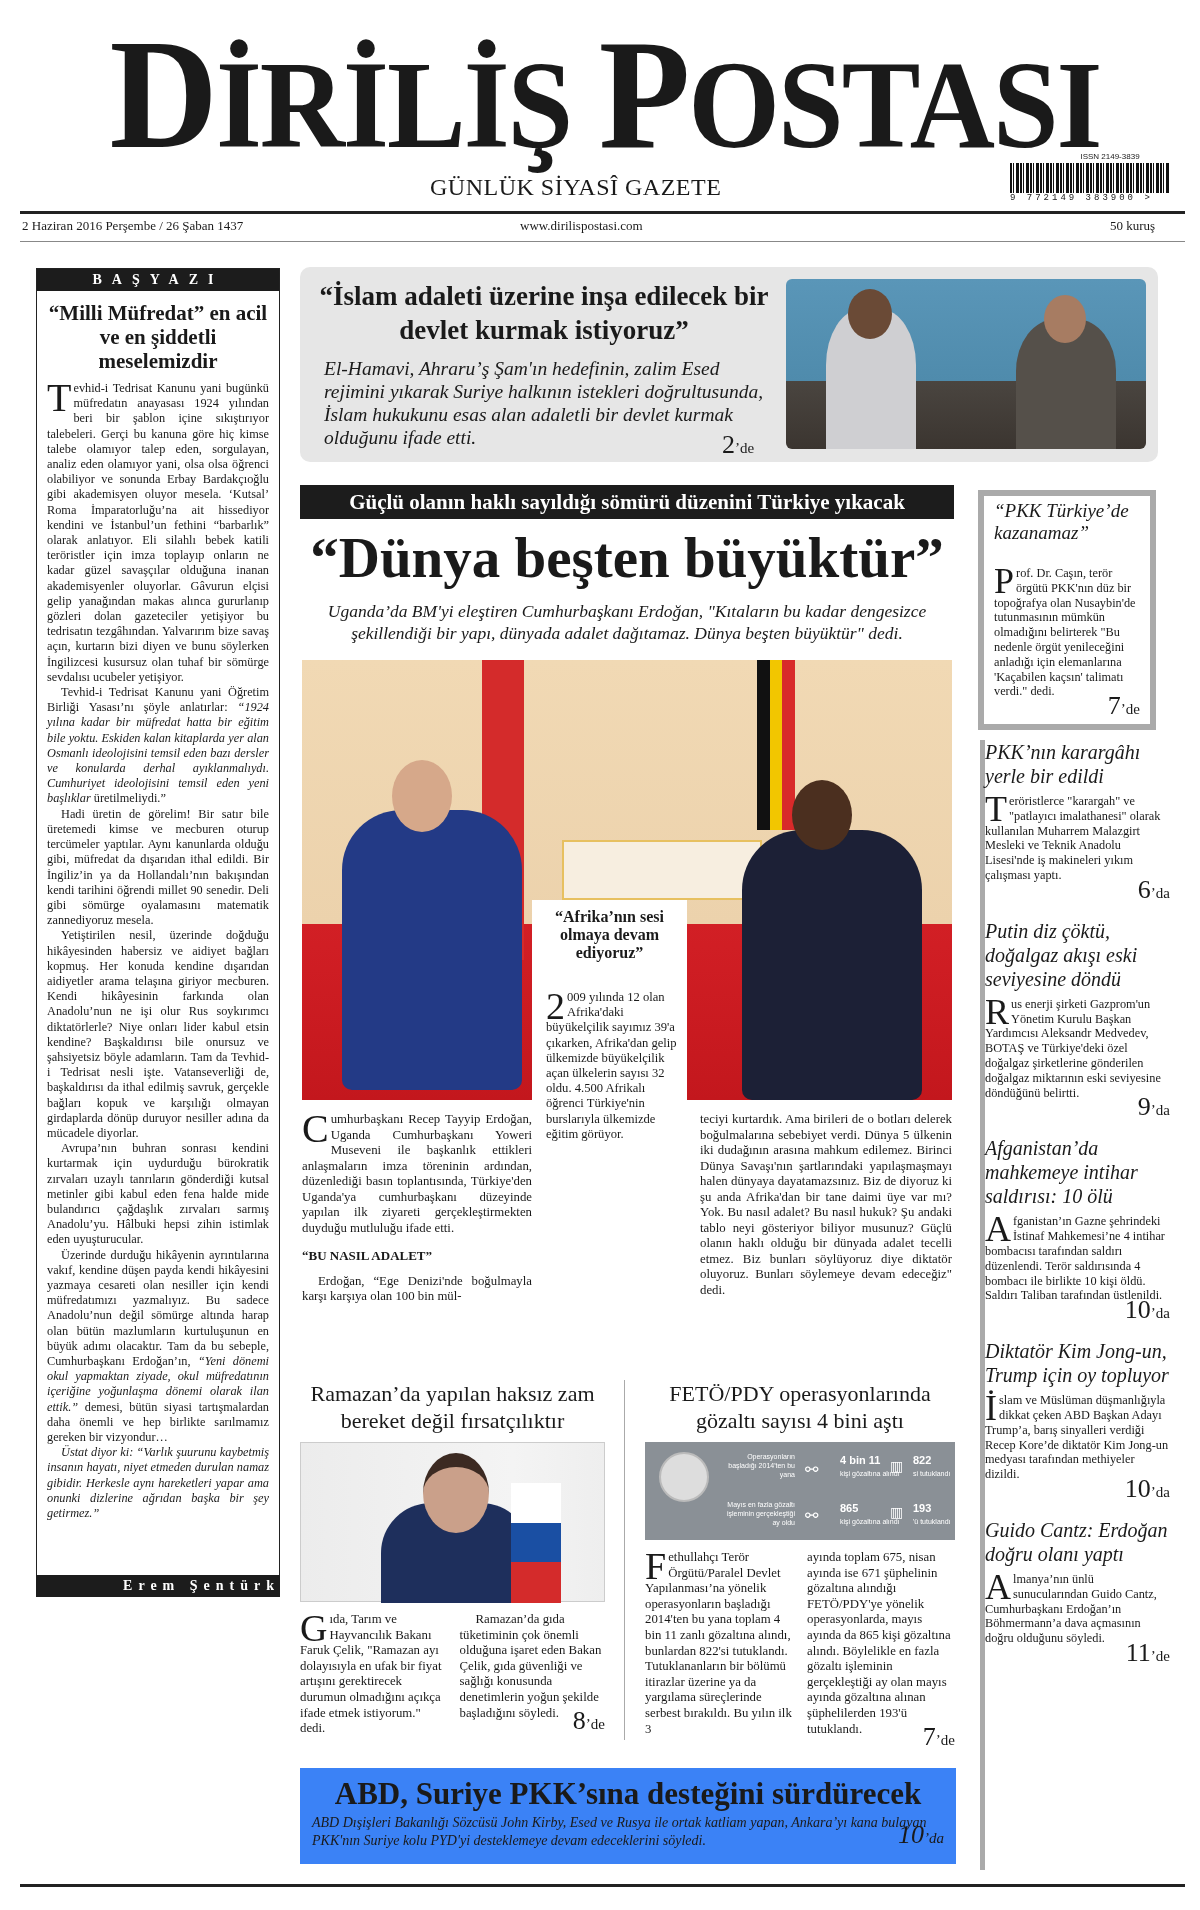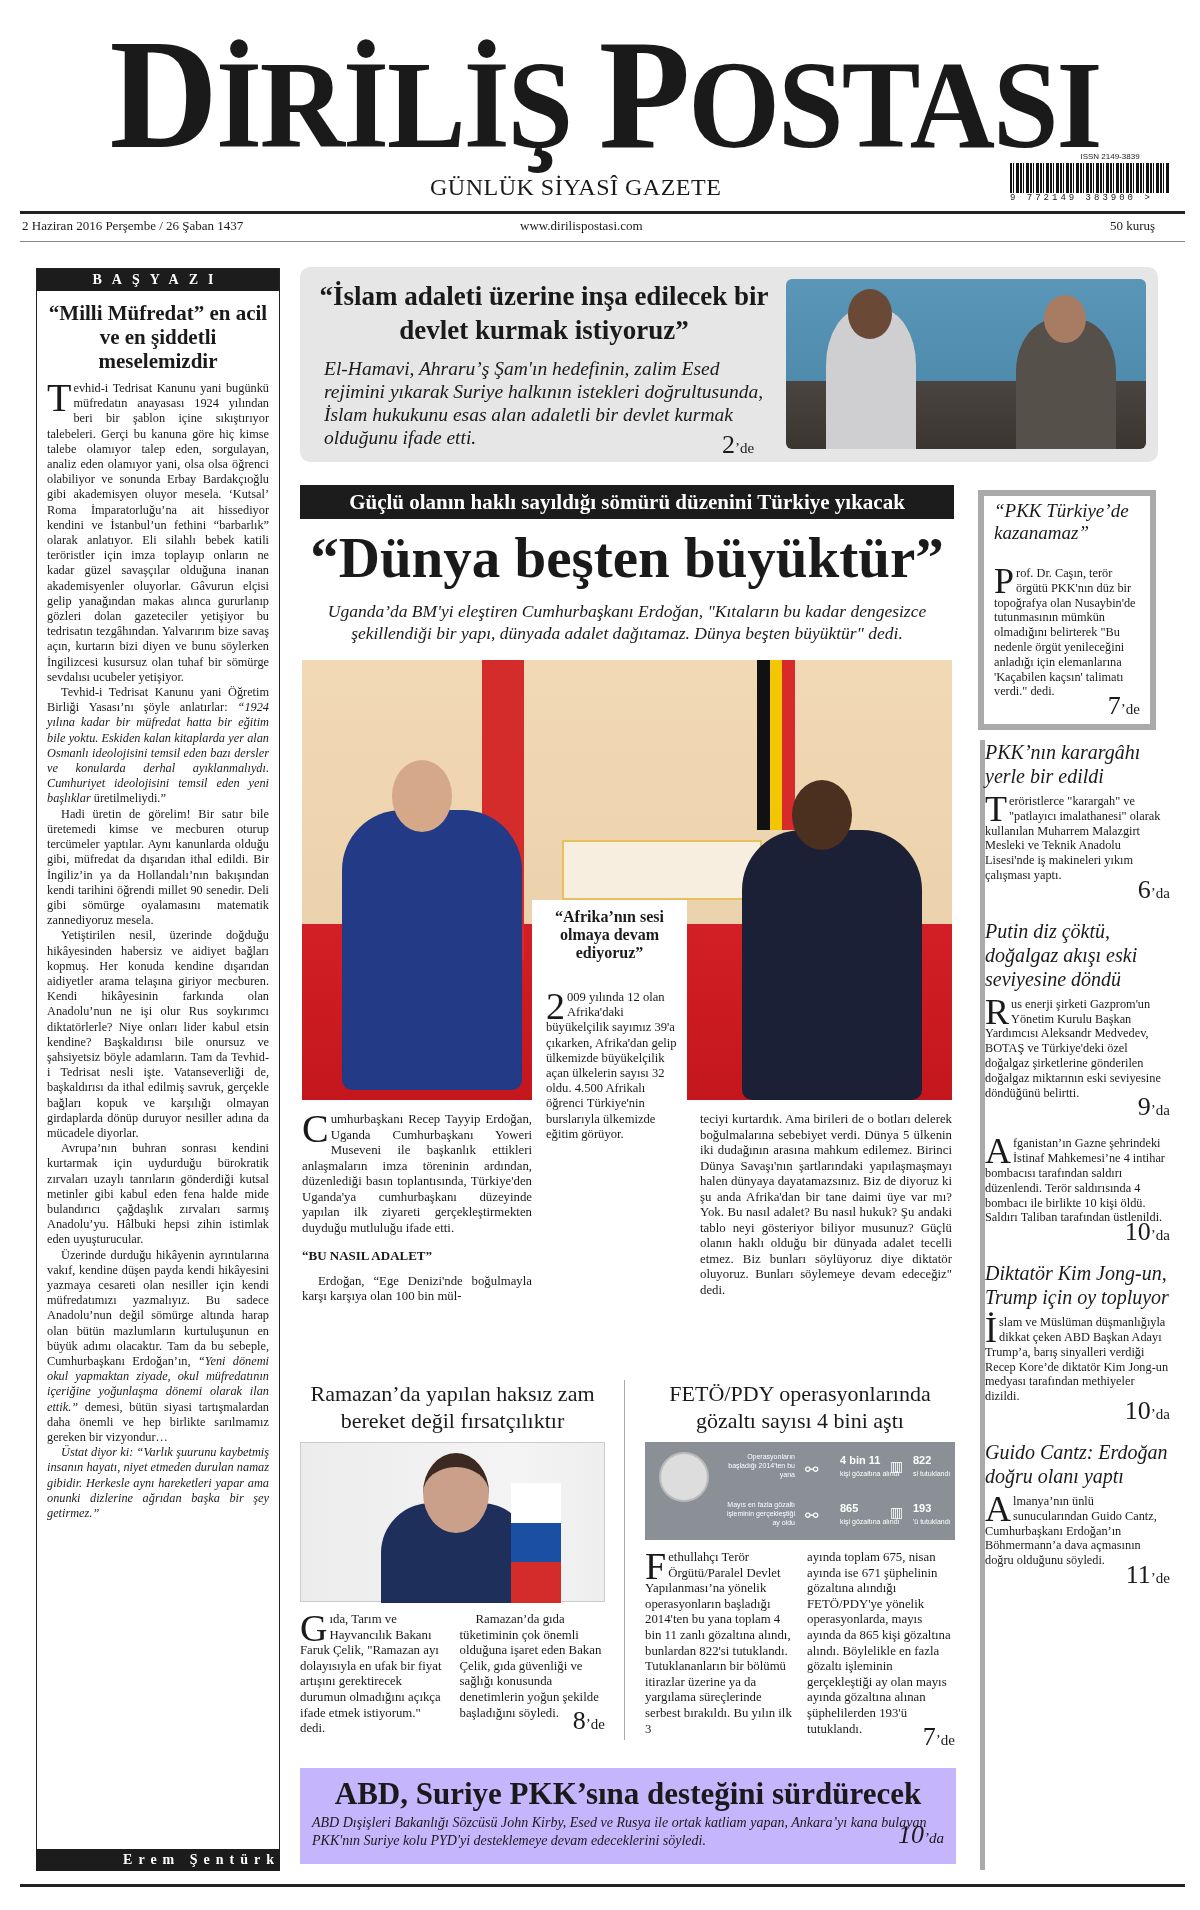--- a/index.html
+++ b/index.html
@@ -10,21 +10,21 @@
 .masthead .sc{font-size:118px}
 .tagline{left:430px;top:174px;font-size:24px;letter-spacing:0.5px}
 .barcode-box{left:1010px;top:152px;width:160px;height:56px}
 .issn{font-family:"Liberation Sans",sans-serif;font-size:8px;text-align:center;margin-left:40px}
 .bars{height:30px;margin-top:2px;background:repeating-linear-gradient(90deg,#111 0 2px,#fff 2px 3px,#111 3px 4px,#fff 4px 6px,#111 6px 9px,#fff 9px 10px);}
 .bcnum{font-family:"Liberation Mono",monospace;font-size:9px;letter-spacing:3px}
 .rule-top{left:20px;top:211px;width:1165px;height:3px;background:#222}
 .dateline{top:218px;font-size:13px}
 .rule-bot{left:20px;top:241px;width:1165px;height:1px;background:#888}
 
-.ed{left:36px;top:268px;width:244px;height:1603px;border:1px solid #222}
+.ed{left:36px;top:268px;width:244px;height:1329px;border:1px solid #222}
 .ed-head{background:#1c1c1c;color:#fff;text-align:center;font-weight:bold;font-size:14px;letter-spacing:10px;height:22px;line-height:22px}
 .ed-title{text-align:center;font-weight:bold;font-size:21px;line-height:24px;margin:10px 8px 8px}
 .ed-body{font-size:12.3px;line-height:15.2px;padding:0 10px;text-align:justify}
 .ed-body p{text-indent:14px}
 .ed-body p.first{text-indent:0}
 .drop{float:left;font-size:40px;line-height:30px;margin:2px 2px 0 0}
 .ed-body i{font-style:italic}
 .ed-foot{position:absolute;left:-1px;right:-1px;bottom:-1px;height:22px;background:#1c1c1c;color:#fff;text-align:right;font-weight:bold;font-size:14px;letter-spacing:6px;line-height:22px}
 
 .topbox{left:300px;top:267px;width:858px;height:195px;background:#e6e6e6;border-radius:10px}
@@ -68,21 +68,21 @@
 .story{top:1380px}
 .story h2{text-align:center;font-weight:normal;font-size:22px;line-height:27px}
 .s1{left:300px;width:305px}
 .s2{left:645px;width:310px}
 .photo-min{margin-top:8px;height:160px;background:linear-gradient(90deg,#ececec 0%,#f4f4f4 70%,#eee 100%);position:relative;border:1px solid #ccc}
 .infog{margin-top:8px;height:98px;background:#8a9096;position:relative;color:#fff;font-family:"Liberation Sans",sans-serif}
 .twocol{display:flex;gap:14px;margin-top:10px}
 .twocol > div{flex:1;font-size:12.8px;line-height:15.6px}
 .twocol .dropb{float:left;font-size:38px;line-height:28px;margin:2px 2px 0 0}
 .vsep{left:624px;top:1380px;width:1px;height:360px;background:#aaa}
-.bottombox{left:300px;top:1768px;width:656px;height:96px;background:#c4b5fd}
+.bottombox{left:300px;top:1768px;width:656px;height:96px;background:#3b82f6}
 .bottombox h2{text-align:center;font-weight:bold;font-size:31px;line-height:40px;margin-top:6px}
 .bottombox p{font-style:italic;font-size:14px;line-height:18px;padding:0 12px}
 .rule-end{left:20px;top:1884px;width:1165px;height:3px;background:#222}
 </style>
 </head>
 <body>
 
 <div class="abs masthead">
   <span>D</span><span class="sc">İRİLİŞ </span><span>P</span><span class="sc">OSTASI</span>
 </div>
@@ -163,20 +163,21 @@
     <h3>PKK’nın karargâhı yerle bir edildi</h3>
     <div class="rtext"><span class="drop3">T</span><span>eröristlerce "karargah" ve "patlayıcı imalathanesi" olarak kullanılan Muharrem Malazgirt Mesleki ve Teknik Anadolu Lisesi'nde iş makineleri yıkım çalışması yaptı.</span></div>
     <div class="ref-r pageref"><span>6</span><small>’da</small></div>
   </div>
   <div class="ritem">
     <h3>Putin diz çöktü, doğalgaz akışı eski seviyesine döndü</h3>
     <div class="rtext"><span class="drop3">R</span><span>us enerji şirketi Gazprom'un Yönetim Kurulu Başkan Yardımcısı Aleksandr Medvedev, BOTAŞ ve Türkiye'deki özel doğalgaz şirketlerine gönderilen doğalgaz miktarının eski seviyesine döndüğünü belirtti.</span></div>
     <div class="ref-r pageref"><span>9</span><small>’da</small></div>
   </div>
   <div class="ritem">
+    <h3>Afganistan’da mahkemeye intihar saldırısı: 10 ölü</h3>
     <div class="rtext"><span class="drop3">A</span><span>fganistan’ın Gazne şehrindeki İstinaf Mahkemesi’ne 4 intihar bombacısı tarafından saldırı düzenlendi. Terör saldırısında 4 bombacı ile birlikte 10 kişi öldü. Saldırı Taliban tarafından üstlenildi.</span></div>
     <div class="ref-r pageref"><span>10</span><small>’da</small></div>
   </div>
   <div class="ritem">
     <h3>Diktatör Kim Jong-un, Trump için oy topluyor</h3>
     <div class="rtext"><span class="drop3">İ</span><span>slam ve Müslüman düşmanlığıyla dikkat çeken ABD Başkan Adayı Trump’a, barış sinyalleri verdiği Recep Kore’de diktatör Kim Jong-un medyası tarafından methiyeler dizildi.</span></div>
     <div class="ref-r pageref"><span>10</span><small>’da</small></div>
   </div>
   <div class="ritem">
     <h3>Guido Cantz: Erdoğan doğru olanı yaptı</h3>

